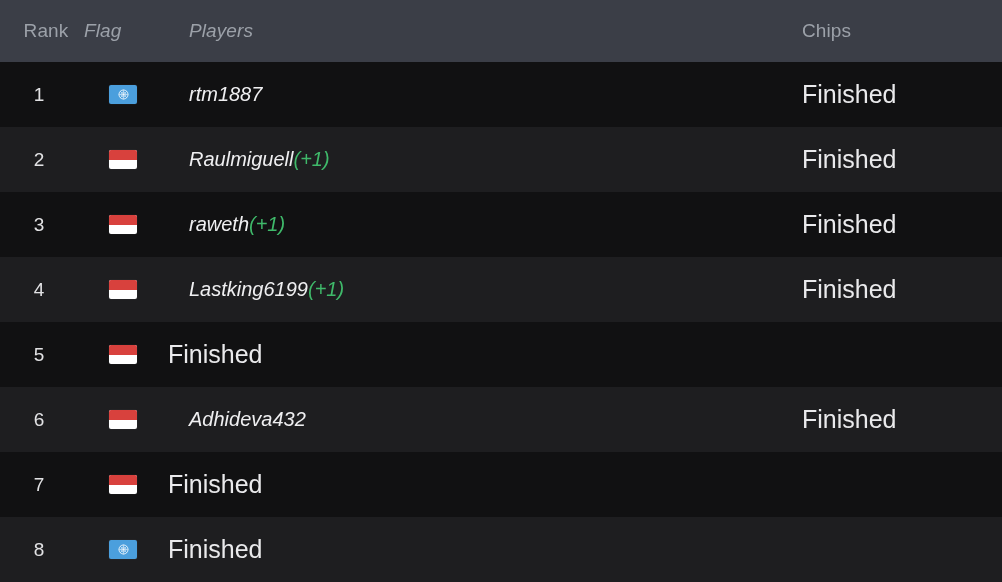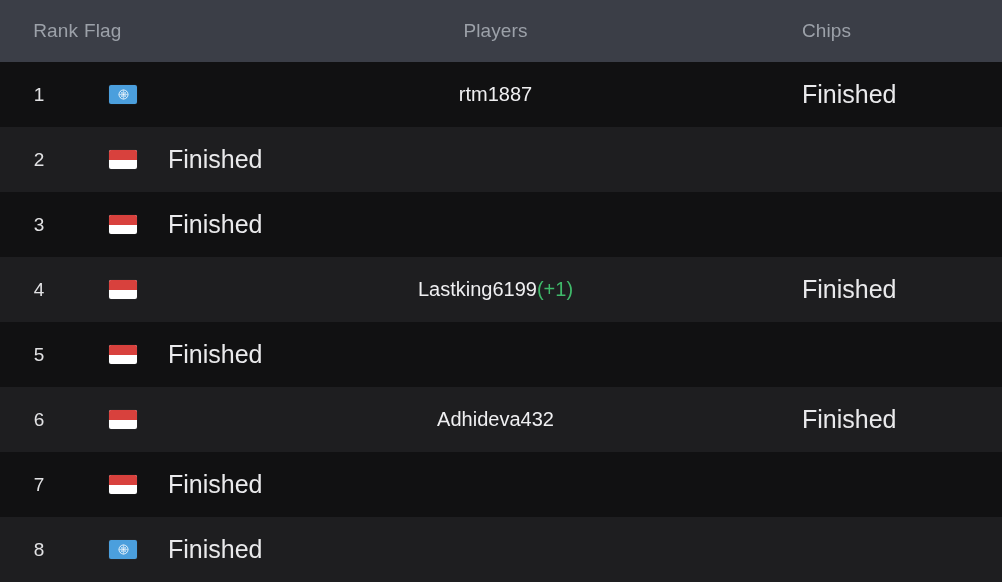--- a/index.html
+++ b/index.html
@@ -18,25 +18,25 @@
     height:62px;
     flex:0 0 62px;
     background:#3b3e47;
     display:flex;
     align-items:center;
     color:#9ca1a9;
     font-size:19px;
     letter-spacing:.1px;
   }
   .col-rank   { width:78px;  text-align:center; flex:0 0 78px; }
-  .col-flag   { width:90px;  text-align:center; flex:0 0 90px; }
-  .col-player { flex:1 1 auto; padding-left:21px; text-align:center; }
+  .col-flag   { width:90px;  text-align:center; flex:0 0 90px;font-style:italic; }
+  .col-player { flex:1 1 auto; padding-left:21px; text-align:left;font-style:italic; }
   .col-chips  { width:200px; flex:0 0 200px; padding-right:31px; }
 
-  .lb-header .col-rank   { text-align:right; padding-left:14px; }
+  .lb-header .col-rank   { text-align:center; padding-left:14px; }
   .lb-header .col-flag   { text-align:left; padding-left:6px; }
   .lb-header .col-player { padding-left:21px; }
 
   
   .lb-body { flex:1 1 auto; display:flex; flex-direction:column; }
   .lb-row {
     height:65px;
     flex:0 0 65px;
     display:flex;
     align-items:center;
@@ -116,27 +116,29 @@
           </span>
         </div>
         <div class="col-player"><span>rtm1887</span></div>
         <div class="col-chips">Finished</div>
       </div>
       <div class="lb-row even">
         <div class="col-rank">2</div>
         <div class="col-flag">
           <span class="flag id"></span>
         </div>
+        <div class="col-player"><span>Raulmiguell</span><span class="plus">(+1)</span></div>
         <div class="col-chips">Finished</div>
       </div>
       <div class="lb-row odd">
         <div class="col-rank">3</div>
         <div class="col-flag">
           <span class="flag id"></span>
         </div>
+        <div class="col-player"><span>raweth</span><span class="plus">(+1)</span></div>
         <div class="col-chips">Finished</div>
       </div>
       <div class="lb-row even">
         <div class="col-rank">4</div>
         <div class="col-flag">
           <span class="flag id"></span>
         </div>
         <div class="col-player"><span>Lastking6199</span><span class="plus">(+1)</span></div>
         <div class="col-chips">Finished</div>
       </div>

